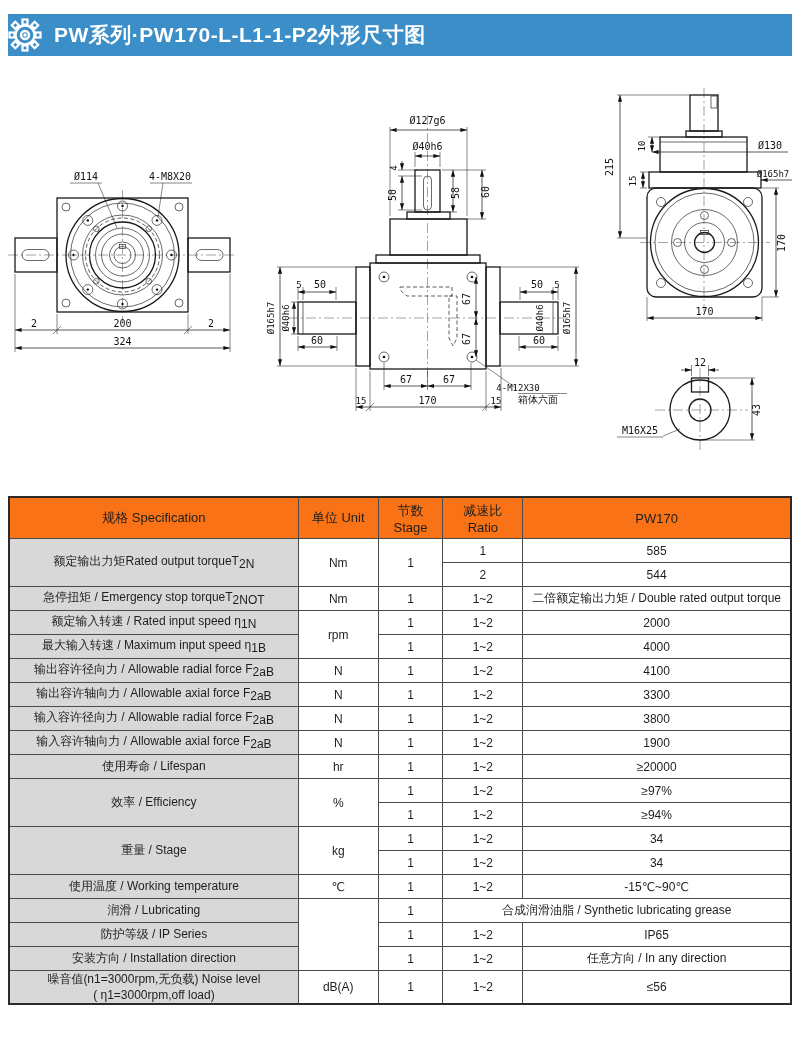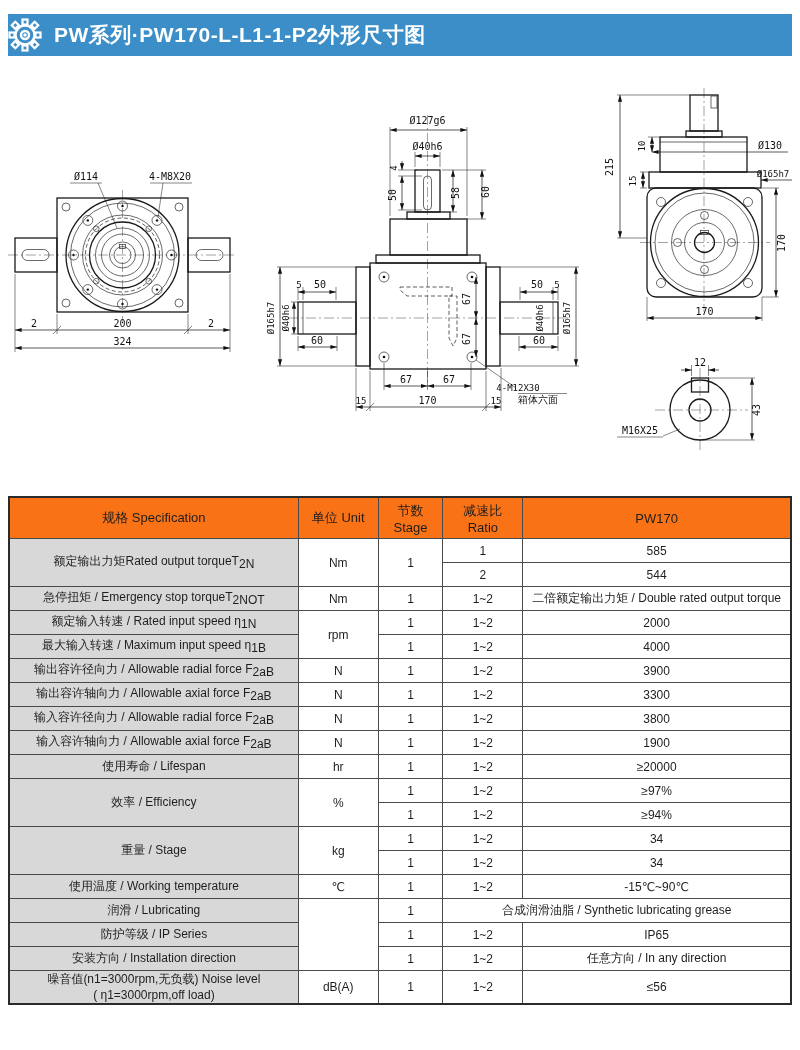--- a/index.html
+++ b/index.html
@@ -388,21 +388,21 @@
         <td class="lbl"><span>最大输入转速 / Maximum input speed η</span><sub>1B</sub></td>
         <td>1</td>
         <td>1~2</td>
         <td>4000</td>
       </tr>
       <tr>
         <td class="lbl"><span>输出容许径向力 / Allowable radial force F</span><sub>2aB</sub></td>
         <td>N</td>
         <td>1</td>
         <td>1~2</td>
-        <td>3900</td>
+        <td>4100</td>
       </tr>
       <tr>
         <td class="lbl"><span>输出容许轴向力 / Allowable axial force F</span><sub>2aB</sub></td>
         <td>N</td>
         <td>1</td>
         <td>1~2</td>
         <td>3300</td>
       </tr>
       <tr>
         <td class="lbl"><span>输入容许径向力 / Allowable radial force F</span><sub>2aB</sub></td>

